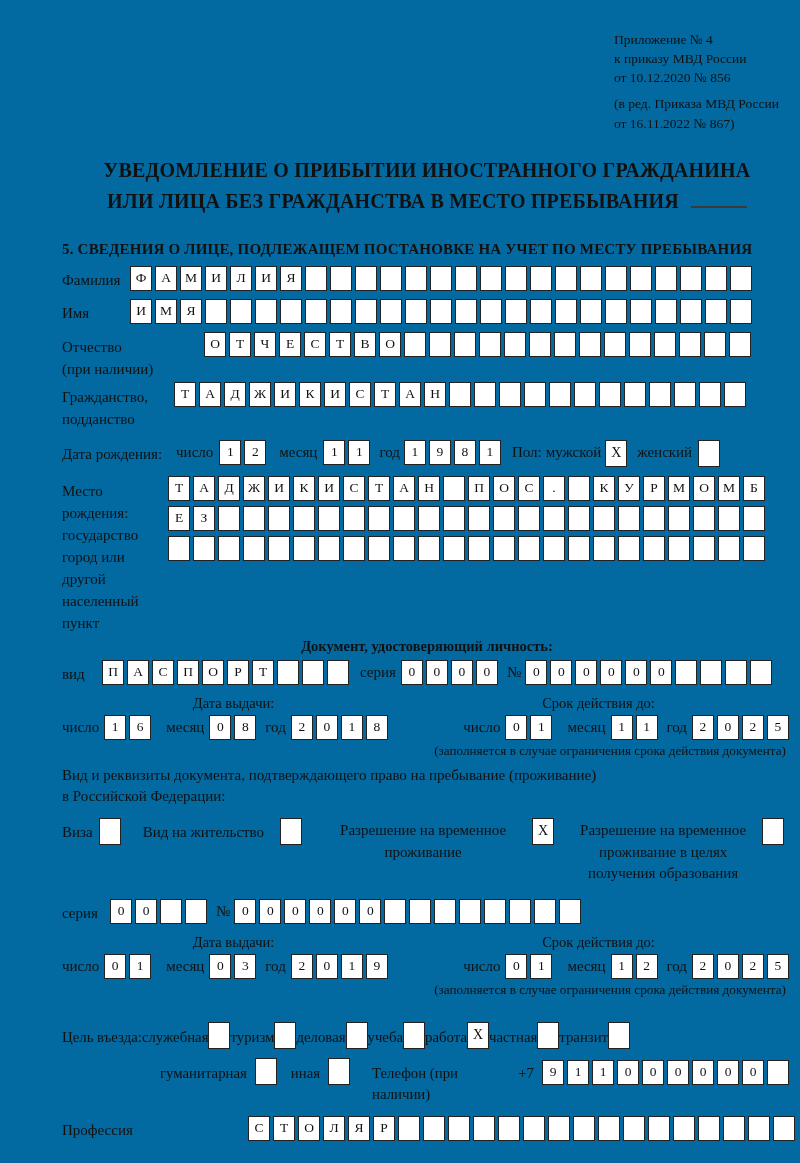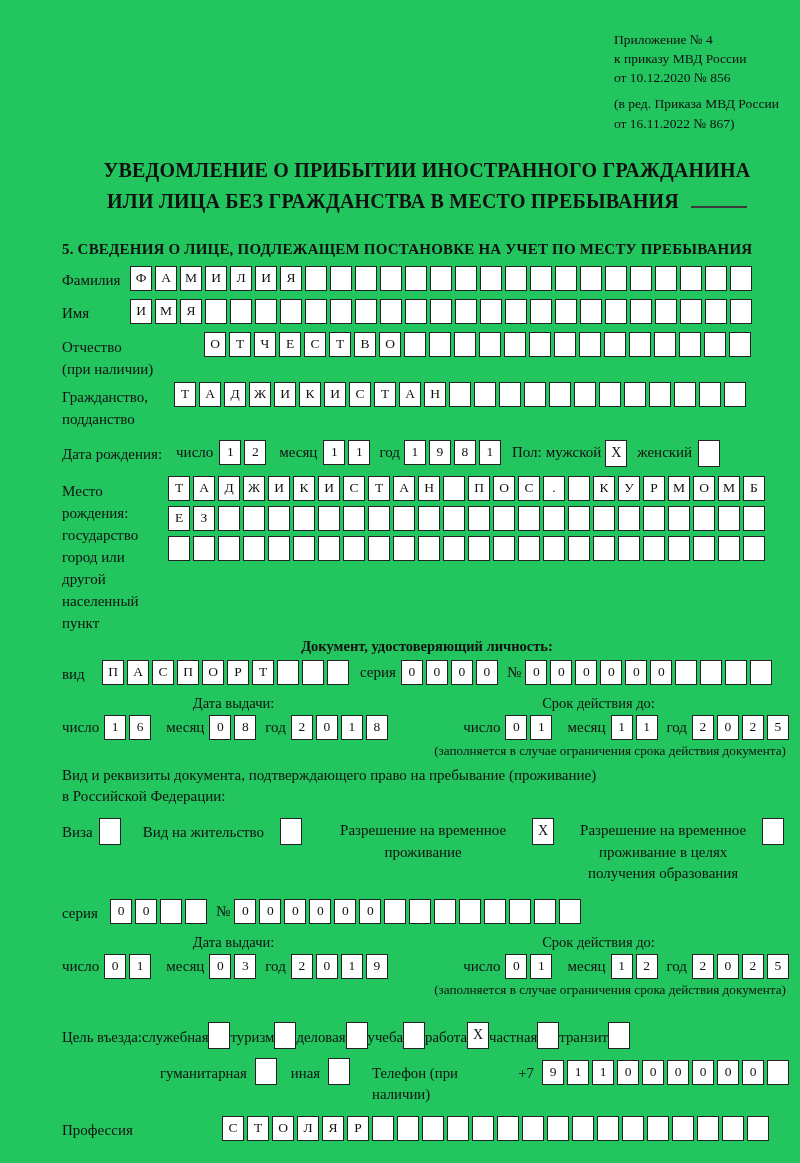--- a/index.html
+++ b/index.html
@@ -1,18 +1,18 @@
 <!DOCTYPE html>
 <html><head>
 <meta charset="utf-8">
 <style>
   * { box-sizing: border-box; }
   html,body { margin:0; padding:0; background:#9a9a9a; }
   .page {
-    width:800px; height:1163px; background:#22c55e; color:#111;
+    width:800px; height:1163px; background:#0369a1; color:#111;
     font-family:"Liberation Serif", serif; font-size:15px;
     padding:30px 8px 14px 62px; overflow:hidden; margin:0 auto;
   }
 
   
   .appendix { margin-left:552px; width:235px; font-size:13.5px; line-height:1.42; }
   .appendix .rev { margin-top:7px; }
   .forma { text-align:right; padding-right:26px; font-weight:bold; font-size:15px;
            letter-spacing:.6px; margin-top:24px; }
 
@@ -539,21 +539,21 @@
         <span class="cell">0</span>
         <span class="cell">0</span>
         <span class="cell">0</span>
         <span class="cell">0</span>
         <span class="cell">0</span>
         <span class="cell">0</span>
         <span class="cell"></span>
       </span>
   </div>
 
-  <div class="frow" style="margin-top:10px;">
+  <div class="frow" style="margin-top:10px;gap:26px;">
     <div class="flabel" style="width:160px;">Профессия</div>
     <span class="cells">
         <span class="cell">С</span>
         <span class="cell">Т</span>
         <span class="cell">О</span>
         <span class="cell">Л</span>
         <span class="cell">Я</span>
         <span class="cell">Р</span>
         <span class="cell"></span>
         <span class="cell"></span>

